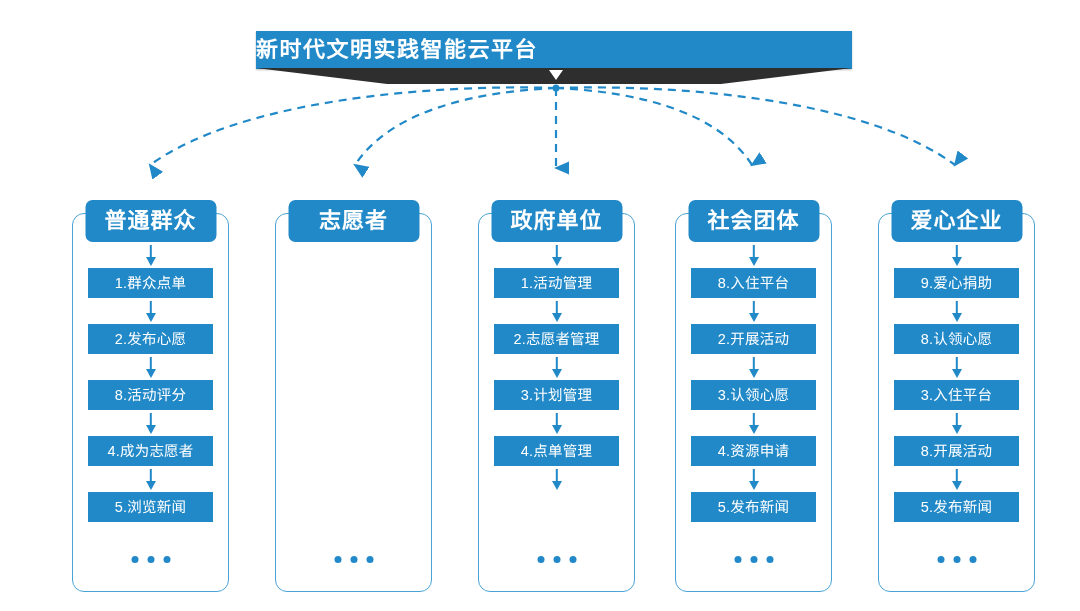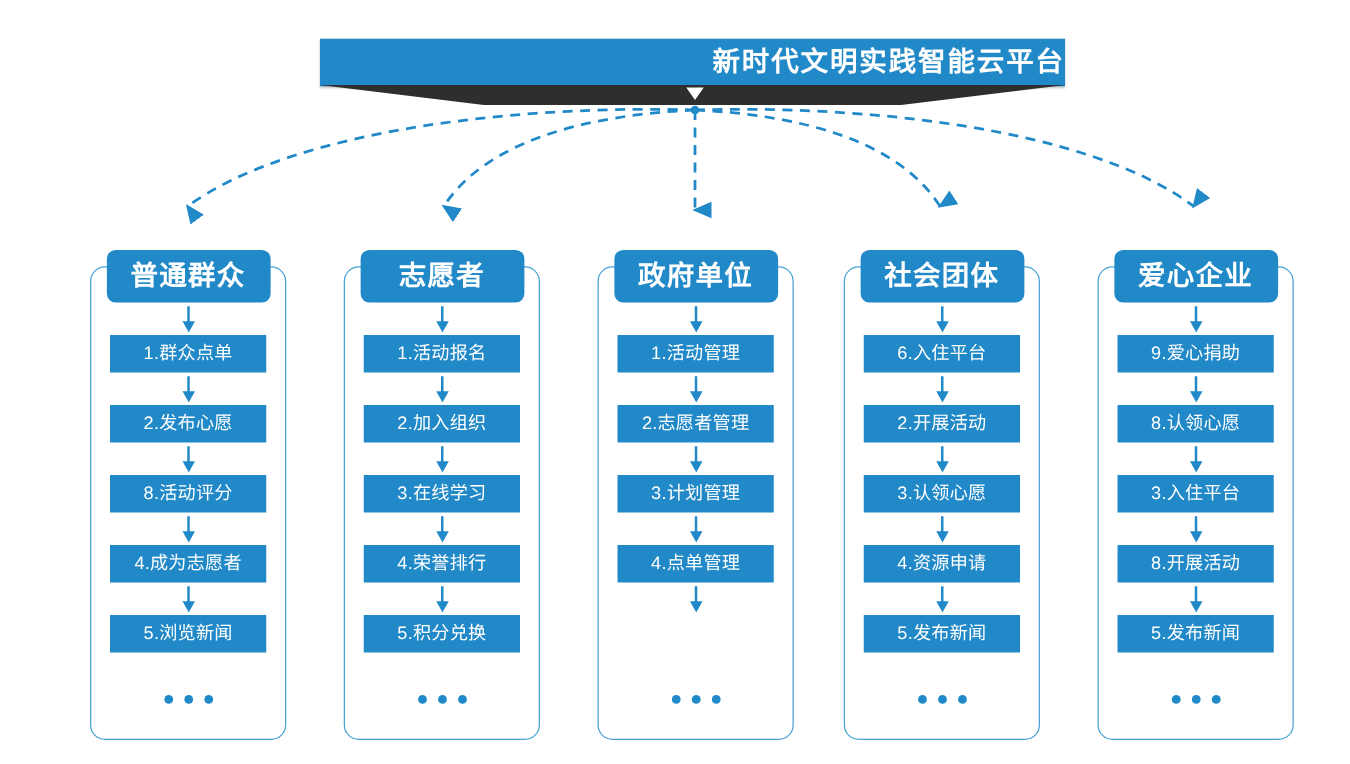--- a/index.html
+++ b/index.html
@@ -27,21 +27,21 @@
     top: 31px;
     width: 596px;
     height: 38px;
   }
   #banner {
     position: absolute;
     inset: 0;
     background: #2189c8;
     display: flex;
     align-items: center;
-    justify-content: flex-end;
+    justify-content: flex-start;
     box-shadow: 0 1px 2px rgba(0,0,0,0.25);
   }
   #banner-title {
     color: #ffffff;
     font-size: 22px;
     font-weight: bold;
     letter-spacing: 1.5px;
     line-height: 1;
     white-space: nowrap;
   }
@@ -264,91 +264,69 @@
       <div class="col-frame">
         <div class="ellipsis">
           <i></i>
           <i></i>
           <i></i>
         </div>
       </div>
       <div class="col-header">
         <span class="col-header-label">志愿者</span>
       </div>
+    </div>
+
+    <div class="column" style="left:469px;">
+      <div class="col-frame">
+        <div class="ellipsis">
+          <i></i>
+          <i></i>
+          <i></i>
+        </div>
+      </div>
+      <div class="col-header">
+        <span class="col-header-label">政府单位</span>
+      </div>
       <div class="col-items">
         <div class="arrow-down"></div>
         <div class="item-box">
-          <span class="item-label">1.活动报名</span>
-        </div>
-        <div class="arrow-down"></div>
-        <div class="item-box">
-          <span class="item-label">2.加入组织</span>
-        </div>
-        <div class="arrow-down"></div>
-        <div class="item-box">
-          <span class="item-label">3.在线学习</span>
-        </div>
-        <div class="arrow-down"></div>
-        <div class="item-box">
-          <span class="item-label">4.荣誉排行</span>
-        </div>
-        <div class="arrow-down"></div>
-        <div class="item-box">
-          <span class="item-label">5.积分兑换</span>
-        </div>
-      </div>
-    </div>
-
-    <div class="column" style="left:469px;">
-      <div class="col-frame">
-        <div class="ellipsis">
-          <i></i>
-          <i></i>
-          <i></i>
-        </div>
-      </div>
-      <div class="col-header">
-        <span class="col-header-label">政府单位</span>
+          <span class="item-label">1.活动管理</span>
+        </div>
+        <div class="arrow-down"></div>
+        <div class="item-box">
+          <span class="item-label">2.志愿者管理</span>
+        </div>
+        <div class="arrow-down"></div>
+        <div class="item-box">
+          <span class="item-label">3.计划管理</span>
+        </div>
+        <div class="arrow-down"></div>
+        <div class="item-box">
+          <span class="item-label">4.点单管理</span>
+        </div>
+        <div class="arrow-down"></div>
+      </div>
+    </div>
+
+    <div class="column" style="left:666px;">
+      <div class="col-frame">
+        <div class="ellipsis">
+          <i></i>
+          <i></i>
+          <i></i>
+        </div>
+      </div>
+      <div class="col-header">
+        <span class="col-header-label">社会团体</span>
       </div>
       <div class="col-items">
         <div class="arrow-down"></div>
         <div class="item-box">
-          <span class="item-label">1.活动管理</span>
-        </div>
-        <div class="arrow-down"></div>
-        <div class="item-box">
-          <span class="item-label">2.志愿者管理</span>
-        </div>
-        <div class="arrow-down"></div>
-        <div class="item-box">
-          <span class="item-label">3.计划管理</span>
-        </div>
-        <div class="arrow-down"></div>
-        <div class="item-box">
-          <span class="item-label">4.点单管理</span>
-        </div>
-        <div class="arrow-down"></div>
-      </div>
-    </div>
-
-    <div class="column" style="left:666px;">
-      <div class="col-frame">
-        <div class="ellipsis">
-          <i></i>
-          <i></i>
-          <i></i>
-        </div>
-      </div>
-      <div class="col-header">
-        <span class="col-header-label">社会团体</span>
-      </div>
-      <div class="col-items">
-        <div class="arrow-down"></div>
-        <div class="item-box">
-          <span class="item-label">6.入住平台</span>
+          <span class="item-label">8.入住平台</span>
         </div>
         <div class="arrow-down"></div>
         <div class="item-box">
           <span class="item-label">2.开展活动</span>
         </div>
         <div class="arrow-down"></div>
         <div class="item-box">
           <span class="item-label">3.认领心愿</span>
         </div>
         <div class="arrow-down"></div>

